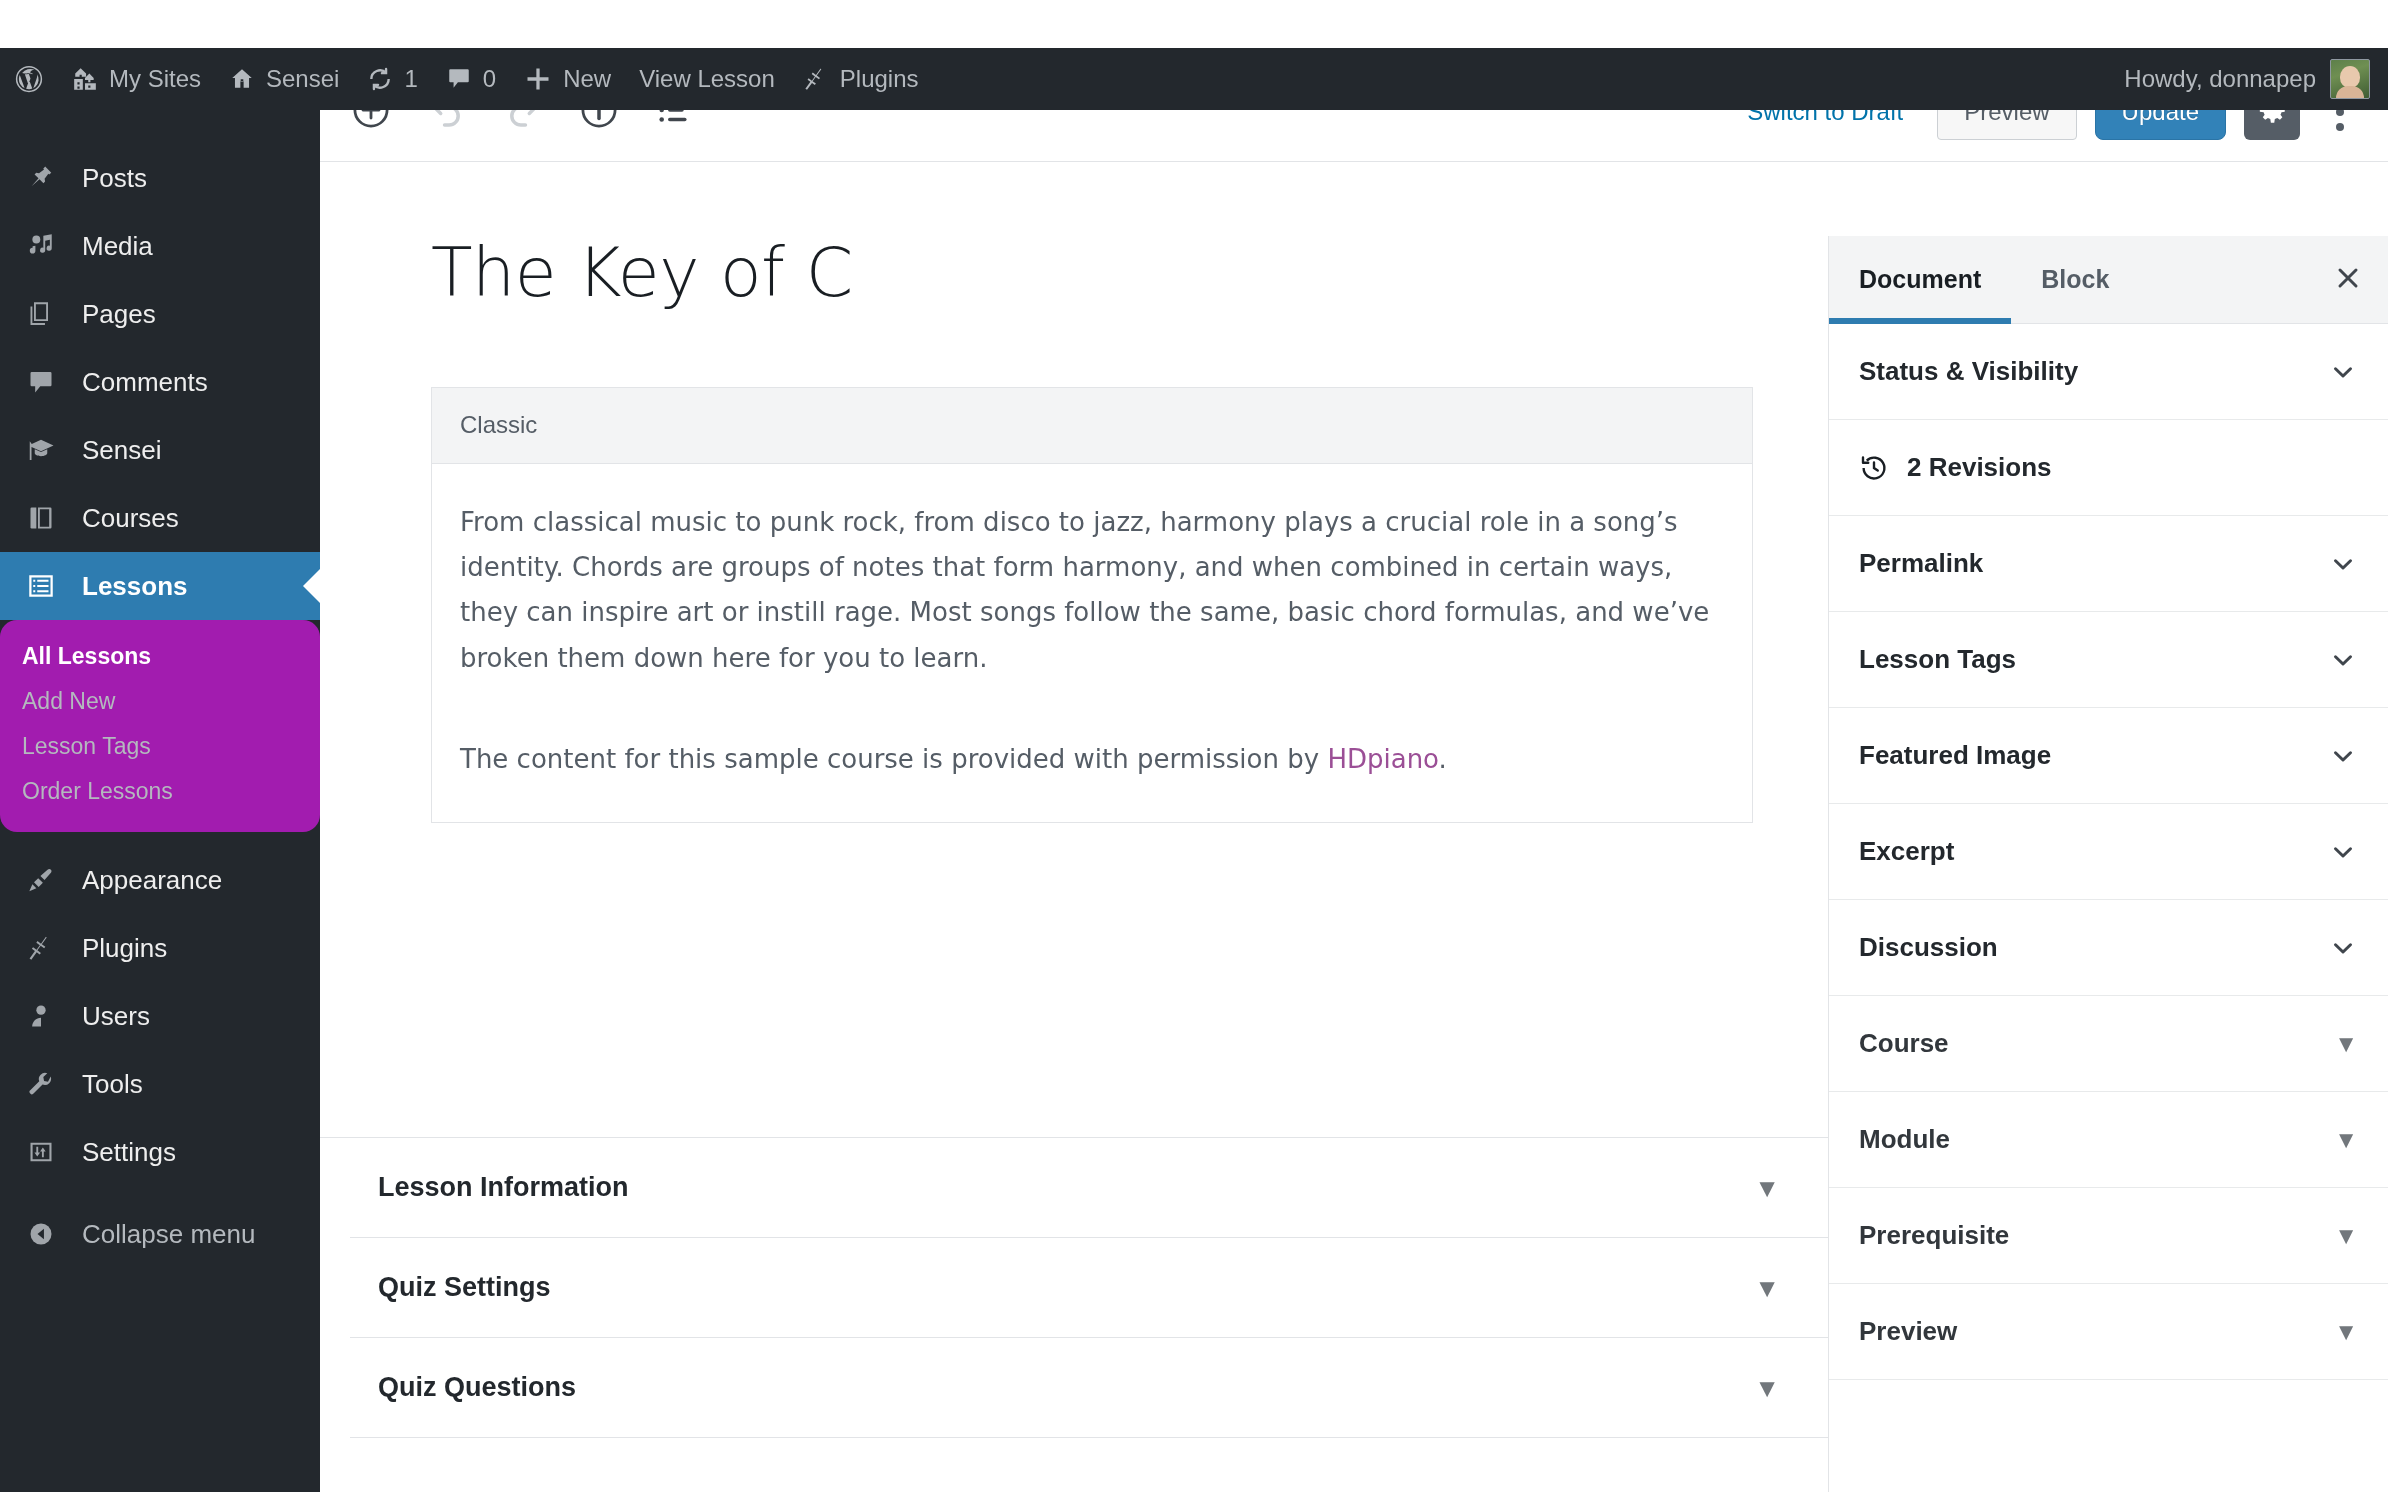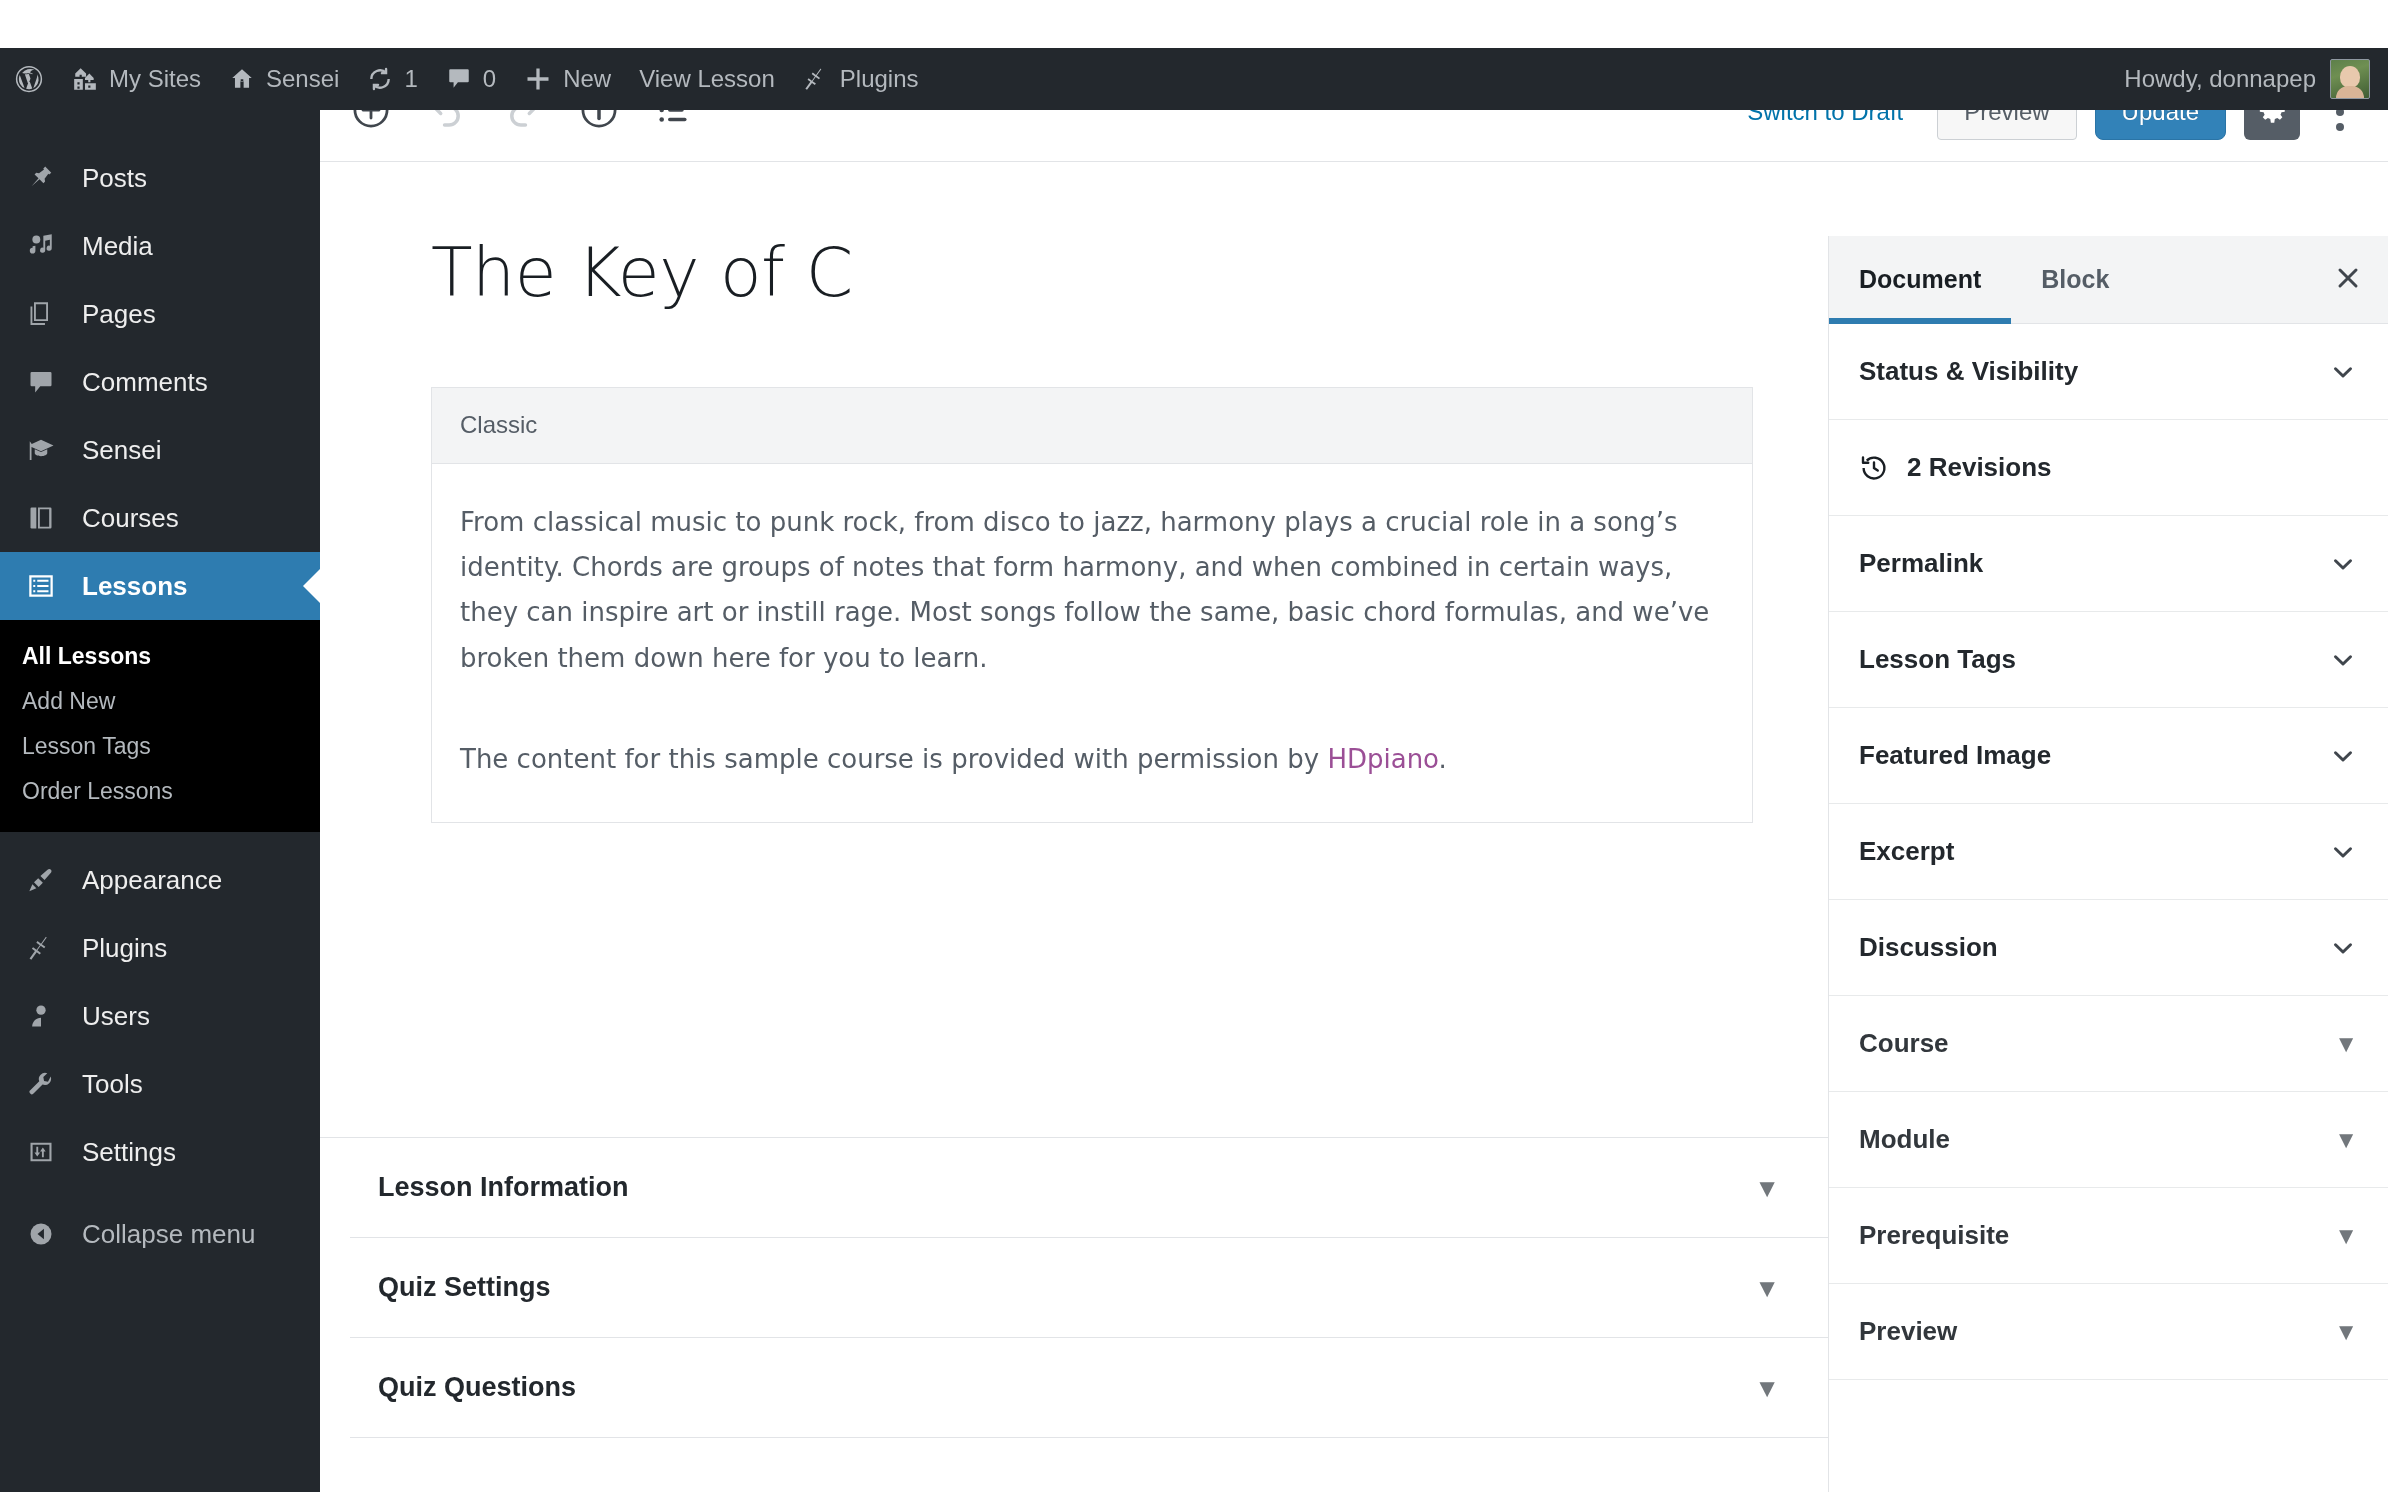--- a/index.html
+++ b/index.html
@@ -87,22 +87,23 @@
   .menu-item.current::after {
     content: "";
     position: absolute; right: -1px; top: 50%;
     transform: translateY(-50%);
     border-top: 18px solid transparent;
     border-bottom: 18px solid transparent;
     border-right: 18px solid #ffffff;
   }
   .menu-sep { height: 14px; }
   .submenu {
-    background: #000000;
+    background: #a21caf;
     padding: 14px 0 18px 0;
+    border-radius: 17px;
   }
   .submenu-item {
     display: block;
     padding: 9px 0 9px 22px;
     font-size: 23px;
     color: #b4b9be;
     white-space: nowrap;
   }
   .submenu-item.current { color: #ffffff; font-weight: bold; }
   .collapse-item { color: #b4b9be; }

